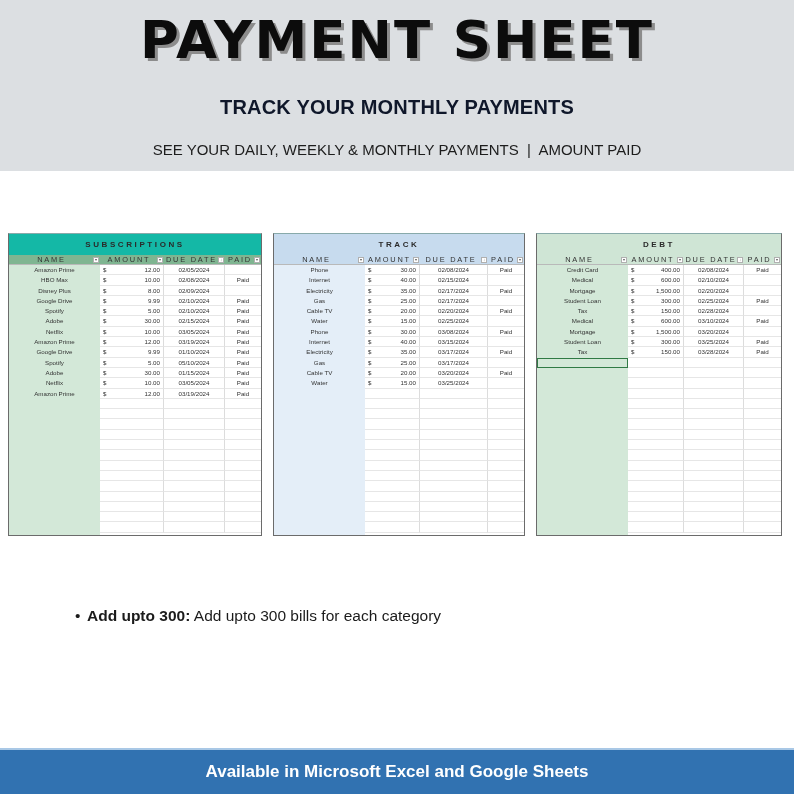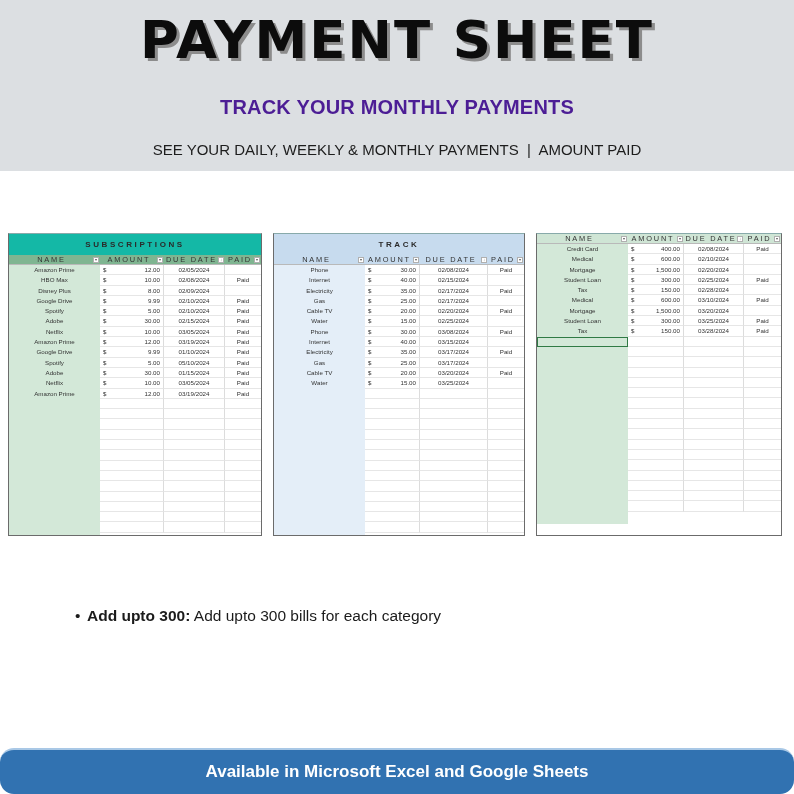--- a/index.html
+++ b/index.html
@@ -9,21 +9,21 @@
   .hero { position: absolute; left: 0; top: 0; width: 794px; height: 171px; background: #dcdfe2; }
   .hero-title {
     position: absolute; left: 0; right: 0; top: 10px; text-align: center;
     font-family: "DejaVu Sans", sans-serif; font-weight: bold; font-size: 52px;
     letter-spacing: 2px; color: #0c0c0c;
     text-shadow: 3px 3px 0 #8c8c8c;
     transform: scaleX(1.02);
   }
   .hero-sub {
     position: absolute; left: 0; right: 0; top: 96px; text-align: center;
-    font-family: "Liberation Sans", sans-serif; font-size: 20px; color: #4c1d95; font-weight: 600;
+    font-family: "Liberation Sans", sans-serif; font-size: 20px; color: #0f172a; font-weight: 600;
     letter-spacing: 0.2px;
   }
   .hero-tag {
     position: absolute; left: 0; right: 0; top: 141px; text-align: center;
     font-family: "Liberation Sans", sans-serif; font-size: 15px; color: #1d1d1d;
   }
 
   .sheet { position: absolute; top: 233px; height: 303px; border: 1px solid #6b6b6b; border-top: 1px solid #8aa; background: #fff; overflow: hidden; }
   .sheet .title {
     height: 21px; line-height: 21px; text-align: center; font-size: 8px; font-weight: bold;
@@ -46,21 +46,21 @@
   .c-date { text-align: center; border-right: 1px solid #dcdcdc; border-bottom: 1px solid #e6e6e6; background: #fff; }
   .c-paid { text-align: center; border-bottom: 1px solid #e6e6e6; background: #fff; }
 
   .namebg { position: absolute; top: 0; bottom: 0; left: 0; }
 
   .features { position: absolute; left: 75px; top: 605px; }
   .feat { font-family: "Liberation Sans", sans-serif; font-size: 15.5px; color: #1b1b1b; line-height: 22.5px; white-space: nowrap; }
   .feat .bullet { display: inline-block; width: 12px; }
   .feat b { font-weight: bold; }
 
-  .footer { position: absolute; left: 0; top: 748px; width: 794px; height: 46px; background: #3172b1; border-top: 2px solid #a9c8e6; border-radius: 14px; }
+  .footer { position: absolute; left: 0; top: 748px; width: 794px; height: 46px; background: #3172b1; border-top: 2px solid #a9c8e6; }
   .footer span { display: block; text-align: center; line-height: 44px; color: #ffffff; font-size: 17px; font-weight: bold; }
 </style>
 </head>
 <body>
 
 <div class="hero">
   <div class="hero-title">PAYMENT SHEET</div>
   <div class="hero-sub">TRACK YOUR MONTHLY PAYMENTS</div>
   <div class="hero-tag" style="white-space:pre;">SEE YOUR DAILY, WEEKLY &amp; MONTHLY PAYMENTS  |  AMOUNT PAID</div>
 </div>
@@ -470,20 +470,21 @@
       </div>
       <div class="row" style="position: relative;">
         <div class="c-name" style="width: 91px;"></div>
         <div class="c-amt" style="width: 55px;"></div>
         <div class="c-date" style="width: 68px;"></div>
         <div class="c-paid" style="width: 36px;"></div>
       </div>
     </div>
   </div>
 <div class="sheet" id="sheet-2" style="left:536px; width:246px;">
+    <div class="title" style="background: rgb(207, 229, 213);">DEBT</div>
     <div class="colhead" style="background: rgb(207, 229, 213);">
       <div style="width: 91px;"><span>NAME</span><span class="dd">▾</span></div>
       <div style="width: 56px;"><span>AMOUNT</span><span class="dd">▾</span></div>
       <div style="width: 60px;"><span>DUE DATE</span><span class="dd">↓</span></div>
       <div style="width: 37px;"><span>PAID</span><span class="dd">▾</span></div>
     </div>
     <div class="rows">
       <div class="namebg" style="width: 91px; height: 280px; background: rgb(211, 232, 216);"></div>
       <div class="row" style="position: relative;">
         <div class="c-name" style="width: 91px;">Credit Card</div>

